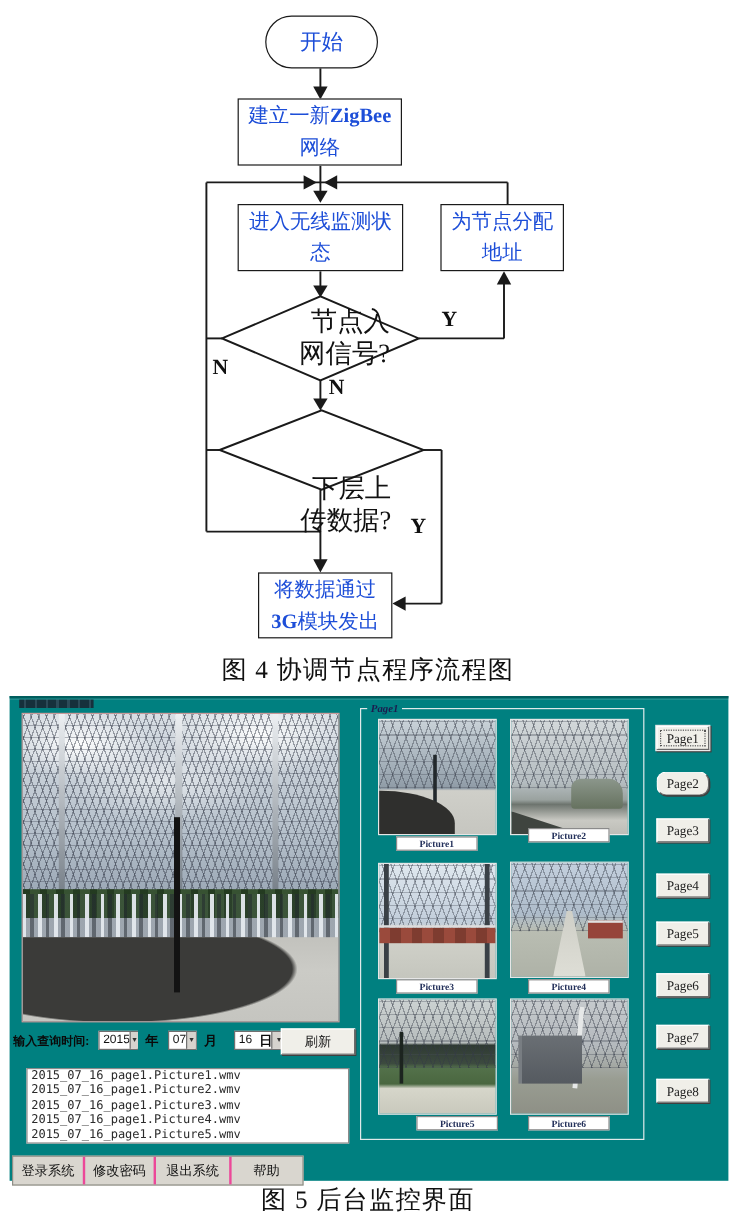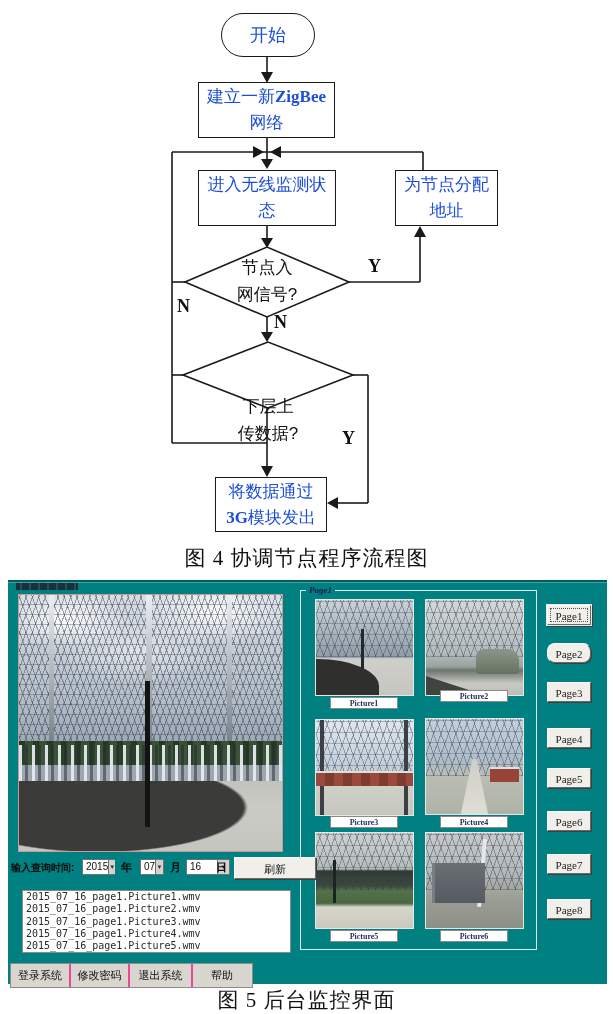--- a/index.html
+++ b/index.html
@@ -6,22 +6,22 @@
   #page{position:relative;width:613px;height:1014px;background:#fff;overflow:hidden;
         font-family:"Liberation Sans",sans-serif;}
 
   
   .fc-svg{position:absolute;left:0;top:0;}
   .fc-node{position:absolute;background:#fff;border:1.6px solid #1a1a1a;display:flex;
            align-items:center;justify-content:center;text-align:center;
            font-family:"Liberation Serif","DejaVu Serif",serif;font-size:17px;color:#1d4ed8;
            line-height:26px;box-sizing:border-box;}
   .fc-oval{border-radius:24px;font-size:18px;}
-  .fc-dtext{position:absolute;text-align:center;font-family:Liberation Sans, sans-serif;
-            font-size:17px;color:#111;line-height:27px;}
+  .fc-dtext{position:absolute;text-align:right;font-family:Liberation Serif, serif;
+            font-size:22px;color:#111;line-height:27px;}
   .fl{position:absolute;font:bold 18px "Liberation Serif","DejaVu Serif",serif;color:#111;}
   .cap{position:absolute;left:0;width:100%;text-align:center;color:#111;
        font:21px "Liberation Serif","DejaVu Serif",serif;letter-spacing:1px;}
 
   
   .win{position:absolute;left:8px;top:580px;width:599px;height:404px;
        background:var(--teal,#008080);border-top:2px solid #015e5e;box-sizing:border-box;
        box-shadow:inset 0 1px 0 rgba(255,255,255,.25);}
   .trem{position:absolute;left:8px;top:1px;width:62px;height:7px;
         background:repeating-linear-gradient(90deg,#16303c 0 4px,#2c4a58 4px 6px,#16303c 6px 9px);}
@@ -102,21 +102,21 @@
                    box-shadow:0 0 0 1px #e9e9e9,1px 1px 0 1px #3f3f3f;}
 
   
   .qlabel{position:absolute;font:bold 10px "Liberation Sans",sans-serif;color:#0a0a0a;}
   .qunit{position:absolute;font:bold 11px "Liberation Sans",sans-serif;color:#0a0a0a;}
   .combo{position:absolute;height:16px;background:#fff;border:1px solid #707070;display:flex;
          font:10px "Liberation Sans",sans-serif;color:#111;cursor:pointer;box-sizing:border-box;}
   .combo .cv{flex:1;padding:1px 0 0 3px;}
   .combo .ca{width:11px;background:#d6d3ce;border-left:1px solid #707070;font-size:6px;
              display:flex;align-items:center;justify-content:center;color:#333;}
-  .refresh{position:absolute;left:226px;top:275px;width:82px;height:22px;
+  .refresh{position:absolute;left:226px;top:275px;width:62px;height:22px;
            font:11px "Liberation Sans",sans-serif;color:#111;line-height:20px;}
 
   
   .flist{position:absolute;left:14px;top:308px;width:269px;height:63px;background:#fff;
          border:1px solid #8a8a8a;overflow:hidden;box-sizing:border-box;}
   .fitem{font:10px "DejaVu Sans Mono",monospace;color:#2a2a2a;line-height:12.3px;
          padding-left:3px;white-space:nowrap;cursor:default;}
 
   
   .tbar{position:absolute;left:2px;top:381px;width:241px;height:23px;background:#d9d6cf;
@@ -171,21 +171,21 @@
     <div>
       <span>建立一新</span><b>ZigBee</b><br>
       <span>网络</span>
     </div>
   </div>
 
   <div class="fc-node" style="left:198px;top:170px;width:138px;height:56px;padding:0 3px;">
     <span>进入无线监测状态</span>
   </div>
 
-  <div class="fc-node" style="left:367px;top:170px;width:103px;height:56px;padding:0 4px;margin-left:28px;">
+  <div class="fc-node" style="left:367px;top:170px;width:103px;height:56px;padding:0 4px;">
     <span>为节点分配地址</span>
   </div>
 
   <div class="fc-dtext" style="left:209px;top:254px;width:116px;">
     <div>节点入</div>
     <div>网信号?</div>
   </div>
 
   <div class="fc-dtext" style="left:210px;top:357px;width:116px;margin-top:36px;">
     <div>下层上</div>
@@ -237,21 +237,21 @@
         <i class="pp"></i>
       </div>
     <div class="thumb t6" style="left:417px;top:250px;">
         <i class="pp"></i>
       </div>
 
     <div class="plabel" style="left:322px;top:115px;">Picture1</div>
     <div class="plabel" style="left:432px;top:108px;">Picture2</div>
     <div class="plabel" style="left:322px;top:234px;">Picture3</div>
     <div class="plabel" style="left:432px;top:234px;">Picture4</div>
-    <div class="plabel" style="left:322px;top:348px;">Picture5</div>
+    <div class="plabel" style="left:339px;top:348px;">Picture5</div>
     <div class="plabel" style="left:432px;top:348px;">Picture6</div>
 
     <button class="pagebtn btn3d focused" style="top:23px;">Page1</button>
     <button class="pagebtn btn3d" style="top:61px;border-radius:8px;">Page2</button>
     <button class="pagebtn btn3d" style="top:100px;">Page3</button>
     <button class="pagebtn btn3d" style="top:146px;">Page4</button>
     <button class="pagebtn btn3d" style="top:186px;">Page5</button>
     <button class="pagebtn btn3d" style="top:229px;">Page6</button>
     <button class="pagebtn btn3d" style="top:272px;">Page7</button>
     <button class="pagebtn btn3d" style="top:317px;">Page8</button>
@@ -260,21 +260,21 @@
     <div class="combo" style="left:74px;top:277px;width:33px;">
       <span class="cv">2015</span>
       <span class="ca">▼</span>
     </div>
     <div class="qunit" style="left:113px;top:278px;">年</div>
     <div class="combo" style="left:132px;top:277px;width:24px;text-align:center;">
       <span class="cv">07</span>
       <span class="ca">▼</span>
     </div>
     <div class="qunit" style="left:162px;top:278px;">月</div>
-    <div class="combo" style="left:178px;top:277px;width:44px;">
+    <div class="combo" style="left:187px;top:277px;width:44px;">
       <span class="cv">16</span>
       <span class="ca">▼</span>
     </div>
     <div class="qunit" style="left:208px;top:278px;">日</div>
     <button class="refresh btn3d">刷新</button>
 
     <div class="flist">
       <div class="fitem">2015_07_16_page1.Picture1.wmv</div>
       <div class="fitem">2015_07_16_page1.Picture2.wmv</div>
       <div class="fitem">2015_07_16_page1.Picture3.wmv</div>

